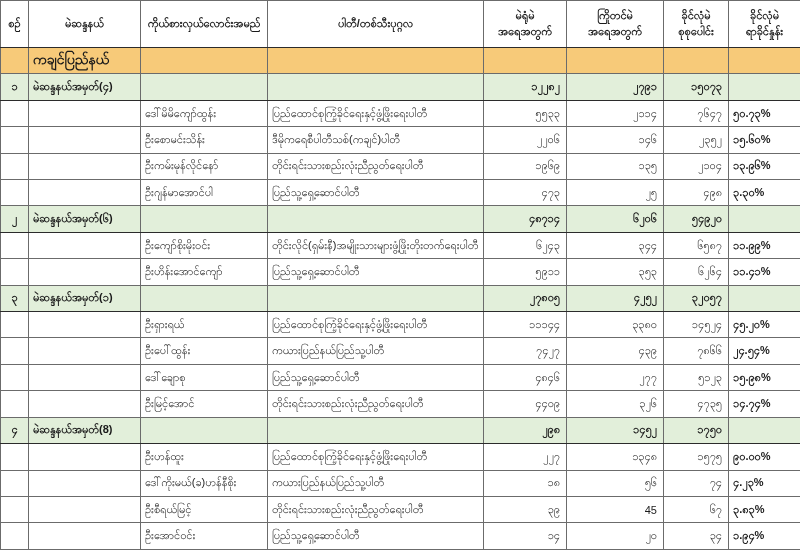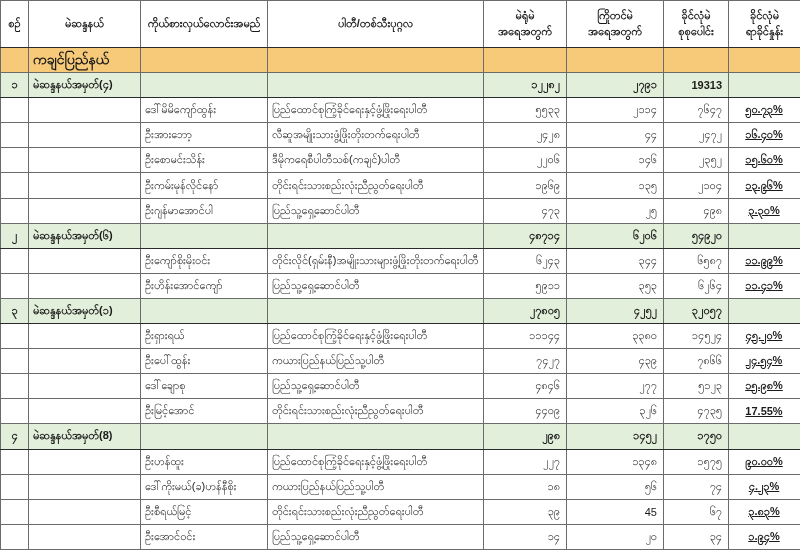--- a/index.html
+++ b/index.html
@@ -51,21 +51,21 @@
   tr.row-group td{
     background:var(--group-bg);
     font-weight:bold;
     height:21px;
     border-top:1.5px solid #2b2b2b;
     border-bottom:1.5px solid #2b2b2b;
   }
   tr.row-candidate td{height:21px;}
   td.cell-serial{text-align:center;}
   td.cell-num{text-align:right;padding-right:6px;}
-  td.cell-percent{text-align:center;padding-right:5px;font-weight:bold;text-decoration:underline;}
+  td.cell-percent{text-align:left;padding-right:5px;font-weight:bold;}
   td.cell-name,td.cell-party,td.cell-label{text-align:left;}
 </style>
 </head>
 <body>
 
 <table>
   <colgroup>
     <col class="c-serial">
       <col class="c-constituency">
       <col class="c-candidate">
@@ -110,46 +110,36 @@
         <td class="cell-num"></td>
         <td class="cell-percent"></td>
       </tr>
       <tr class="row-group">
         <td class="cell-serial">၁</td>
         <td class="cell-label">မဲဆန္ဒနယ်အမှတ်(၄)</td>
         <td class="cell-name"></td>
         <td class="cell-party"></td>
         <td class="cell-num">၁၂၂၈၂</td>
         <td class="cell-num">၂၇၉၁</td>
-        <td class="cell-num">19313</td>
+        <td class="cell-num">၁၅၀၇၃</td>
         <td class="cell-percent"></td>
       </tr>
       <tr class="row-candidate">
         <td class="cell-serial"></td>
         <td class="cell-label"></td>
         <td class="cell-name">ဒေါ်မိမိကျော်ထွန်း</td>
         <td class="cell-party">ပြည်ထောင်စုကြံ့ခိုင်ရေးနှင့်ဖွံ့ဖြိုးရေးပါတီ</td>
         <td class="cell-num">၅၅၃၃</td>
         <td class="cell-num">၂၁၁၄</td>
         <td class="cell-num">၇၆၄၇</td>
         <td class="cell-percent">၅၀.၇၃%</td>
       </tr>
       <tr class="row-candidate">
         <td class="cell-serial"></td>
         <td class="cell-label"></td>
-        <td class="cell-name">ဦးအားဘော့</td>
-        <td class="cell-party">လီဆူအမျိုးသားဖွံ့ဖြိုးတိုးတက်ရေးပါတီ</td>
-        <td class="cell-num">၂၄၂၈</td>
-        <td class="cell-num">၄၄</td>
-        <td class="cell-num">၂၄၇၂</td>
-        <td class="cell-percent">၁၆.၄၀%</td>
-      </tr>
-      <tr class="row-candidate">
-        <td class="cell-serial"></td>
-        <td class="cell-label"></td>
         <td class="cell-name">ဦးစောမင်းသိန်း</td>
         <td class="cell-party">ဒီမိုကရေစီပါတီသစ်(ကချင်)ပါတီ</td>
         <td class="cell-num">၂၂၀၆</td>
         <td class="cell-num">၁၄၆</td>
         <td class="cell-num">၂၃၅၂</td>
         <td class="cell-percent">၁၅.၆၀%</td>
       </tr>
       <tr class="row-candidate">
         <td class="cell-serial"></td>
         <td class="cell-label"></td>
@@ -241,21 +231,21 @@
         <td class="cell-percent">၁၅.၉၈%</td>
       </tr>
       <tr class="row-candidate">
         <td class="cell-serial"></td>
         <td class="cell-label"></td>
         <td class="cell-name">ဦးမြင့်အောင်</td>
         <td class="cell-party">တိုင်းရင်းသားစည်းလုံးညီညွတ်ရေးပါတီ</td>
         <td class="cell-num">၄၄၀၉</td>
         <td class="cell-num">၃၂၆</td>
         <td class="cell-num">၄၇၃၅</td>
-        <td class="cell-percent">17.55%</td>
+        <td class="cell-percent">၁၄.၇၄%</td>
       </tr>
       <tr class="row-group">
         <td class="cell-serial">၄</td>
         <td class="cell-label">မဲဆန္ဒနယ်အမှတ်(8)</td>
         <td class="cell-name"></td>
         <td class="cell-party"></td>
         <td class="cell-num">၂၉၈</td>
         <td class="cell-num">၁၄၅၂</td>
         <td class="cell-num">၁၇၅၀</td>
         <td class="cell-percent"></td>

